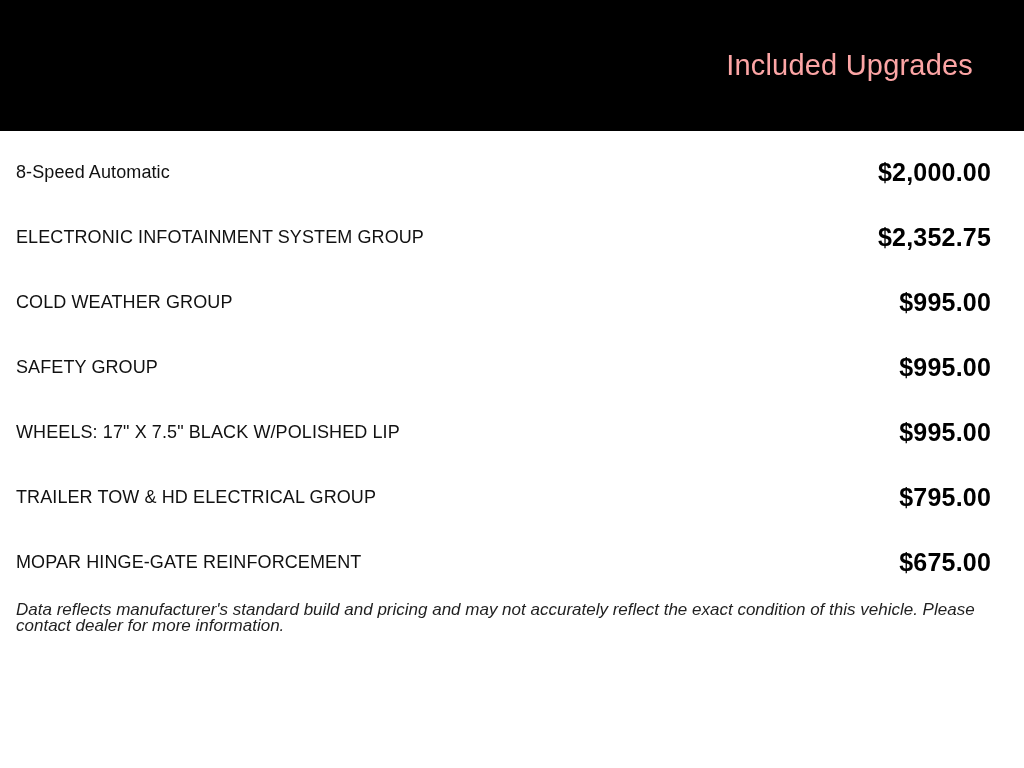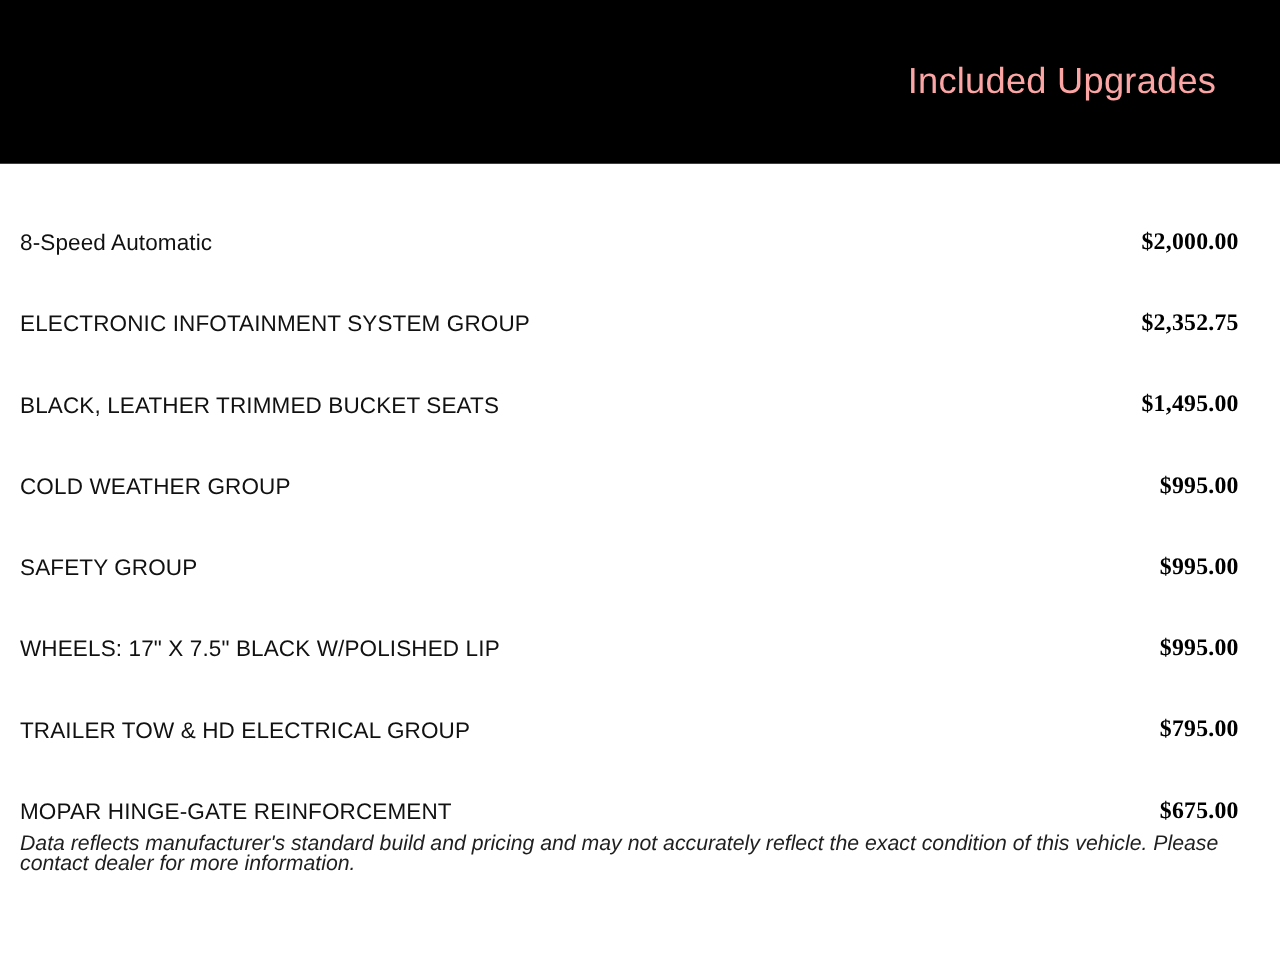--- a/index.html
+++ b/index.html
@@ -38,33 +38,32 @@
     color: #6e6e6e;
     line-height: 18px;
   }
   .rows {
     margin-top: 9px;
   }
   .row {
     height: 65px;
     display: flex;
     justify-content: space-between;
-    align-items: flex-end;
+    align-items: center;
   }
   .row .label {
     font-size: 18px;
     color: #111111;
     letter-spacing: 0.1px;
   }
   .row .price {
-    font-size: 19px;
+    font-size: 25px;
     font-weight: 700;
     color: #000000;
     letter-spacing: 0.2px;
-    font-family: Liberation Serif, serif;
   }
   .disclaimer {
     margin-top: 7px;
     font-size: 17px;
     font-style: italic;
     color: #1f1f1f;
     line-height: 16px;
   }
 </style>
 </head>
@@ -81,24 +80,20 @@
     <div class="row">
       <span class="label">8-Speed Automatic</span>
       <span class="price">$2,000.00</span>
     </div>
 
     <div class="row">
       <span class="label">ELECTRONIC INFOTAINMENT SYSTEM GROUP</span>
       <span class="price">$2,352.75</span>
     </div>
 
-    <div class="row">
-      <span class="label">BLACK, LEATHER TRIMMED BUCKET SEATS</span>
-      <span class="price">$1,495.00</span>
-    </div>
 
     <div class="row">
       <span class="label">COLD WEATHER GROUP</span>
       <span class="price">$995.00</span>
     </div>
 
     <div class="row">
       <span class="label">SAFETY GROUP</span>
       <span class="price">$995.00</span>
     </div>

